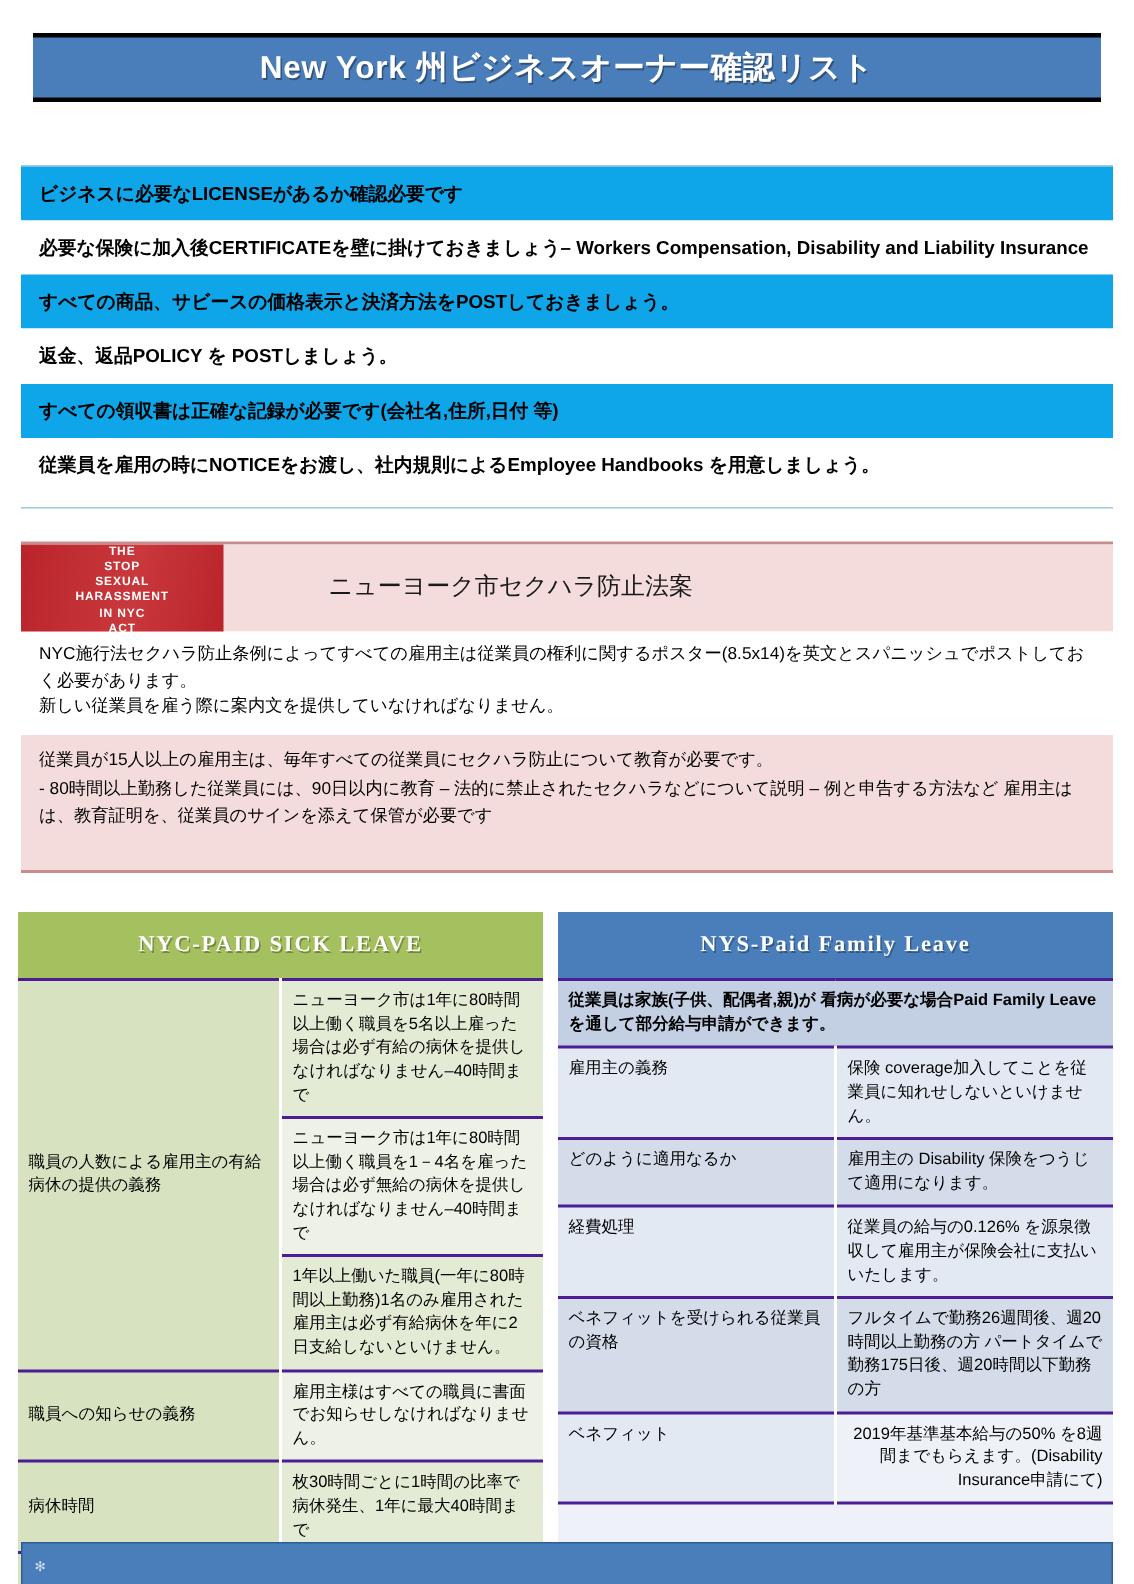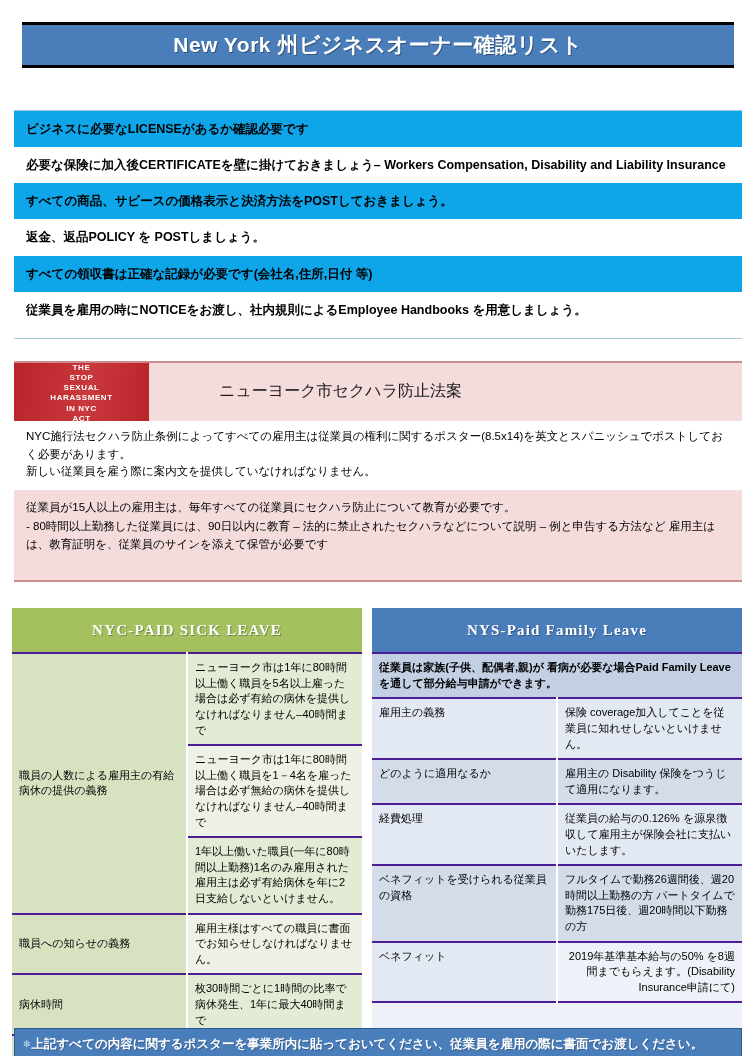--- a/index.html
+++ b/index.html
@@ -331,17 +331,16 @@
           <td colspan="2"></td>
         </tr>
       </tbody>
     </table>
 
   </div>
 
   <div class="footer-wrap">
     <div class="footer-bar">
       <span class="footer-star">✻</span>
-      <span class="footer-text">上記すべての内容に関するポスターを事業所内に貼っておいてください、従業員を雇用の際に書面でお渡しください。</span>
     </div>
   </div>
 
 </div>
 
 </body></html>

